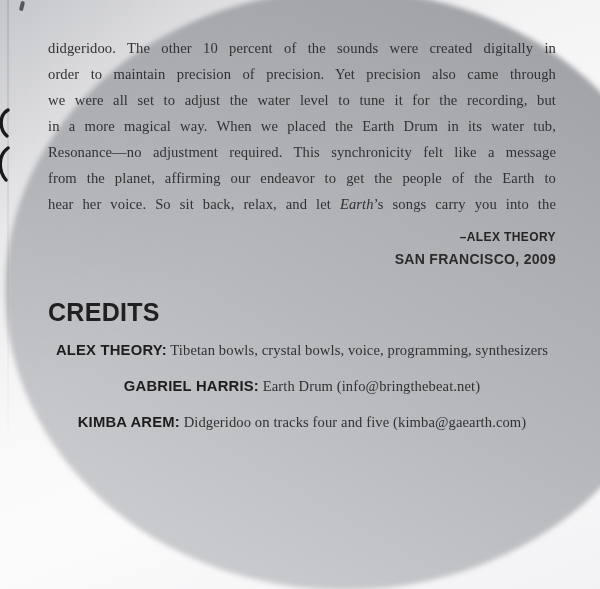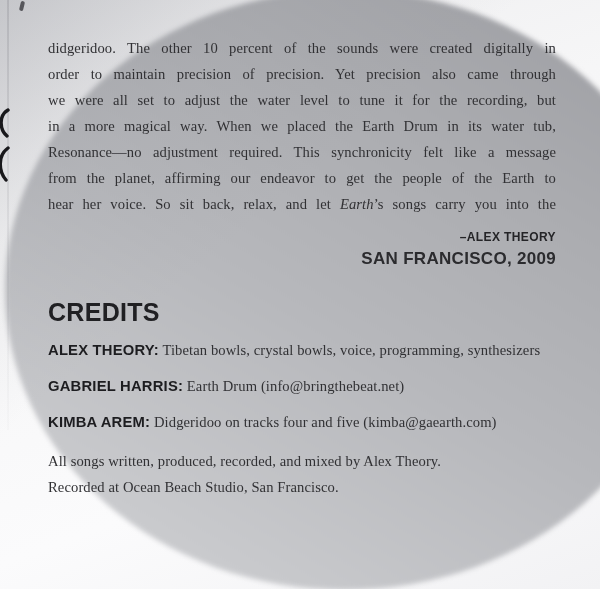--- a/index.html
+++ b/index.html
@@ -36,26 +36,26 @@
     font-size:14.6px;line-height:26px;letter-spacing:.1px;
     text-align:justify;text-align-last:justify;
   }
   .para-line.last{text-align-last:left;}
   .attribution{
     margin-top:9px;text-align:right;
     font-family:"Liberation Sans","DejaVu Sans",sans-serif;
     color:#242427;
   }
   .attr-name{font-size:12px;font-weight:bold;letter-spacing:.4px;line-height:22px;}
-  .attr-place{font-size:17px;font-weight:bold;letter-spacing:.3px;line-height:16px;margin-top:3px;color:#2b2b2e;}
+  .attr-place{font-size:14px;font-weight:bold;letter-spacing:.3px;line-height:16px;margin-top:3px;color:#2b2b2e;}
   .credits-heading{
     margin-top:30px;font-family:"Liberation Sans","DejaVu Sans",sans-serif;
     font-size:25px;font-weight:bold;letter-spacing:.3px;color:#202023;line-height:30px;
   }
-  .credit-entry{margin-top:11px;font-size:14.6px;line-height:25px;letter-spacing:.1px;}
+  .credit-entry{margin-top:11px;font-size:14.6px;line-height:25px;letter-spacing:.1px;text-align:center;}
   .credit-label{
     font-family:"Liberation Sans","DejaVu Sans",sans-serif;
     font-weight:bold;font-size:14.8px;color:#1d1d20;letter-spacing:.2px;
   }
   .footer{margin-top:13px;font-size:14.6px;line-height:26px;letter-spacing:.1px;}
   i{font-style:italic;}
 </style>
 </head>
 <body>
 
@@ -89,19 +89,15 @@
     </div>
 
     <div class="credits-heading">CREDITS</div>
 
     <div id="credits">
         <div class="credit-entry"><span class="credit-label">ALEX THEORY:</span><span> Tibetan bowls, crystal bowls, voice, programming, synthesizers</span></div>
         <div class="credit-entry"><span class="credit-label">GABRIEL HARRIS:</span><span> Earth Drum (info@bringthebeat.net)</span></div>
         <div class="credit-entry"><span class="credit-label">KIMBA AREM:</span><span> Didgeridoo on tracks four and five (kimba@gaearth.com)</span></div>
       </div>
 
-    <div class="footer" id="footer">
-        <div>All songs written, produced, recorded, and mixed by Alex Theory.</div>
-        <div>Recorded at Ocean Beach Studio, San Francisco.</div>
-      </div>
   </div>
 
 </div>
 
 </body></html>

